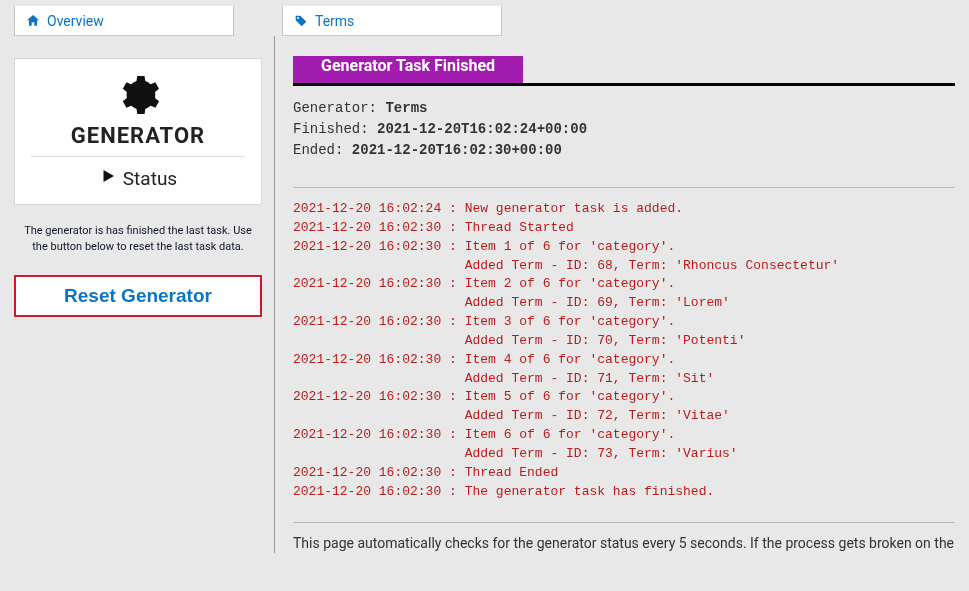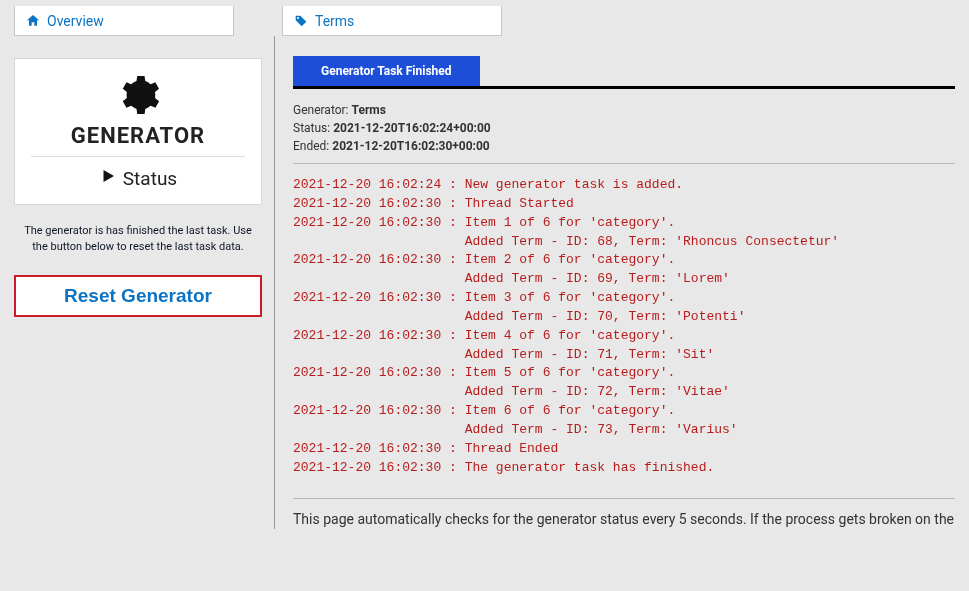--- a/index.html
+++ b/index.html
@@ -102,31 +102,32 @@
       margin-left: 12px;
       padding: 20px 0 0 18px;
       min-width: 0;
     }
     .header-bar {
       border-bottom: 3px solid #000;
       margin-bottom: 12px;
     }
     .header-badge {
       display: inline-block;
-      background: #1d4ed8;
+      background: #a21caf;
       color: #fff;
       font-weight: 700;
-      font-size: 12px;
-      padding: 8px 28px 8px 28px;
+      font-size: 16px;
+      padding: 0 28px 8px 28px;
     }
     .meta-block {
-      font-size: 12px;
+      font-size: 14px;
       color: #333;
       line-height: 1.5;
-      margin-bottom: 8px;
+      margin-bottom: 26px;
+      font-family: Liberation Mono, monospace;
     }
     .meta-block .label { color: #333; }
     .meta-block .val { font-weight: 700; }
     .log-divider {
       border-top: 1px solid #b8b8b8;
       margin-bottom: 12px;
     }
     .log-block {
       font-family: "Consolas", "Menlo", "Courier New", monospace;
       font-size: 13px;
@@ -193,21 +194,21 @@
     <div class="header-bar">
       <div class="header-badge">Generator Task Finished</div>
     </div>
 
     <div class="meta-block">
       <div>
         <span class="label">Generator:</span>
         <span class="val">Terms</span>
       </div>
       <div>
-        <span class="label">Status:</span>
+        <span class="label">Finished:</span>
         <span class="val">2021-12-20T16:02:24+00:00</span>
       </div>
       <div>
         <span class="label">Ended:</span>
         <span class="val">2021-12-20T16:02:30+00:00</span>
       </div>
     </div>
 
     <div class="log-divider"></div>
 

